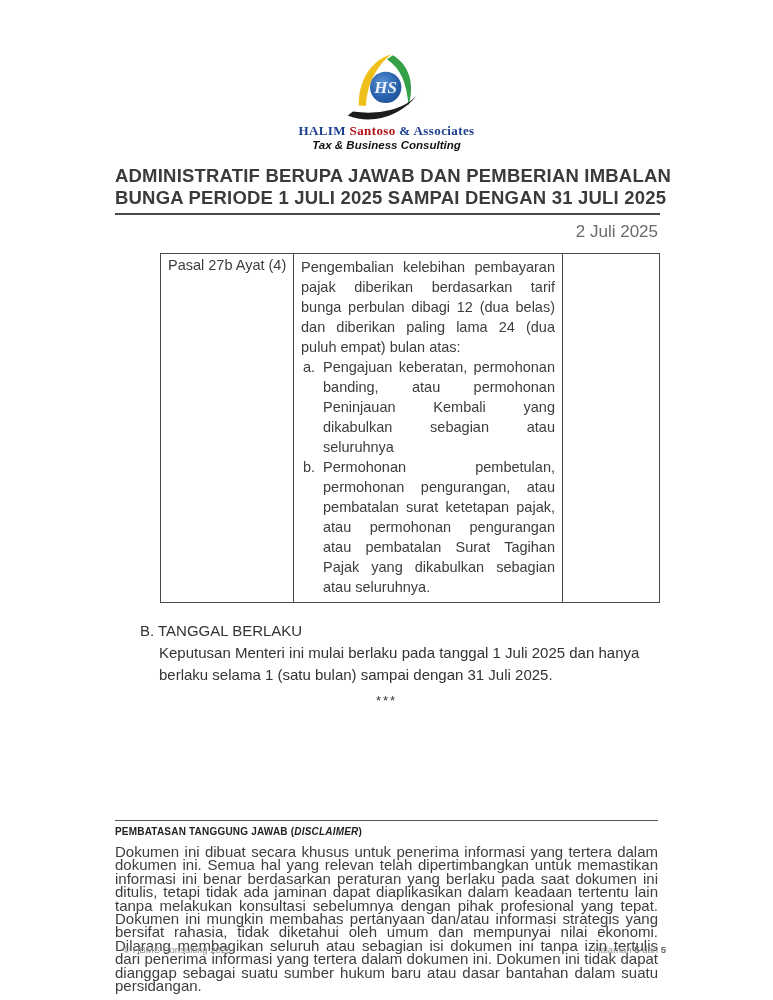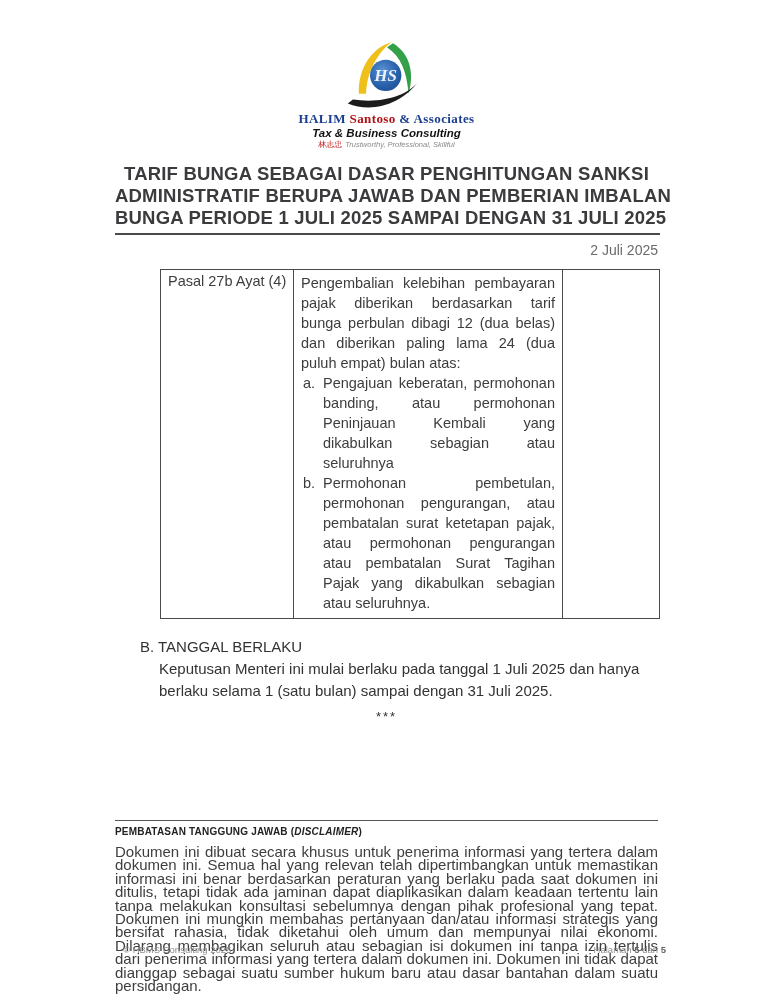--- a/index.html
+++ b/index.html
@@ -1,36 +1,36 @@
 <!DOCTYPE html>
 <html><head>
 <meta charset="utf-8">
 <style>
   * { margin:0; padding:0; box-sizing:border-box; }
   html,body { background:#ffffff; }
   body { font-family:"Liberation Sans", sans-serif; }
   .page { position:relative; width:773px; height:1000px; background:#fff; overflow:hidden; margin:0 auto; }
-  .content { position:relative; margin:0 auto; width:543px; }
+  .content { position:relative; margin:12px auto; width:543px; }
 
   
   .logo-block { padding-top:40px; text-align:center; }
   .emblem { display:block; margin:0 auto; width:118px; height:72px; }
   .brand-name { font-family:"Liberation Serif", serif; font-size:13px; font-weight:bold; letter-spacing:0.4px; line-height:14px; }
   .brand-halim { color:#1b3f8f; }
   .brand-santoso { color:#b01116; }
   .brand-assoc { color:#1b3f8f; font-weight:bold; }
   .brand-tagline { font-size:11.5px; font-weight:bold; font-style:italic; color:#111; line-height:14px; }
   .brand-motto { font-size:7.5px; color:#8a8a8a; font-style:italic; line-height:10px; }
   .brand-cn { color:#c02222; font-style:normal; font-size:8px; margin-right:3px; }
 
   
   .title { margin-top:13px; text-align:center; font-weight:bold; font-size:18.5px; line-height:22px; color:#3b3b3e; letter-spacing:0.2px; }
   .title div { white-space:nowrap; }
   .rule { margin:4px auto 0; width:545px; border-top:2px solid #4a4a4a; }
-  .doc-date { margin-top:7px; text-align:right; font-size:14px; color:#6b6b6b; }
+  .doc-date { margin-top:7px; text-align:right; font-size:17px; color:#6b6b6b; }
 
   
   table.main { border-collapse:collapse; margin:11px 0 0 45px; table-layout:fixed; width:493px; font-size:14.5px; color:#3d3d3d; }
   table.main td { border:1px solid #4a4a4a; vertical-align:top; }
   td.c1 { width:133px; padding:3px 4px 4px 7px; }
   td.c2 { width:269px; padding:3px 7px 5px 7px; }
   td.c3 { width:97px; }
   .cell-intro { text-align:justify; line-height:20px; }
   .cell-item { position:relative; padding-left:22px; text-align:justify; line-height:20px; }
   .cell-item .marker { position:absolute; left:2px; top:0; }
@@ -68,25 +68,23 @@
           </radialGradient>
         </defs>
         <path d="M22,82 C21,44 40,13 72,3 C49,21 34,50 33,82 Z" fill="#efc01a"></path>
         <path d="M74,5 C98,19 108,48 98,82 C95,49 87,26 65,11 Z" fill="#34a048"></path>
         <path d="M5,97 C40,111 86,101 114,62 C96,87 55,97 13,91 Z" fill="#1c1c1c"></path>
         <circle cx="63" cy="54" r="24" fill="url(#sph)"></circle>
         <text x="63" y="63" text-anchor="middle" font-family="Liberation Serif, serif" font-style="italic" font-weight="bold" font-size="26" fill="#ffffff" opacity="0.9">HS</text>
       </svg>
       <div class="brand-name"><span class="brand-halim">HALIM </span><span class="brand-santoso">Santoso</span><span class="brand-assoc"> &amp; Associates</span></div>
       <div class="brand-tagline">Tax &amp; Business Consulting</div>
-      <div class="brand-motto"><span class="brand-cn">林志忠</span><span>Trustworthy, Professional, Skillful</span></div>
     </div>
 
     <div class="title">
-      <div>TARIF BUNGA SEBAGAI DASAR PENGHITUNGAN SANKSI</div>
       <div>ADMINISTRATIF BERUPA JAWAB DAN PEMBERIAN IMBALAN</div>
       <div>BUNGA PERIODE 1 JULI 2025 SAMPAI DENGAN 31 JULI 2025</div>
     </div>
     <div class="rule"></div>
     <div class="doc-date">2 Juli 2025</div>
 
     <table class="main">
       <tbody>
         <tr>
           <td class="c1">Pasal 27b Ayat (4)</td>

